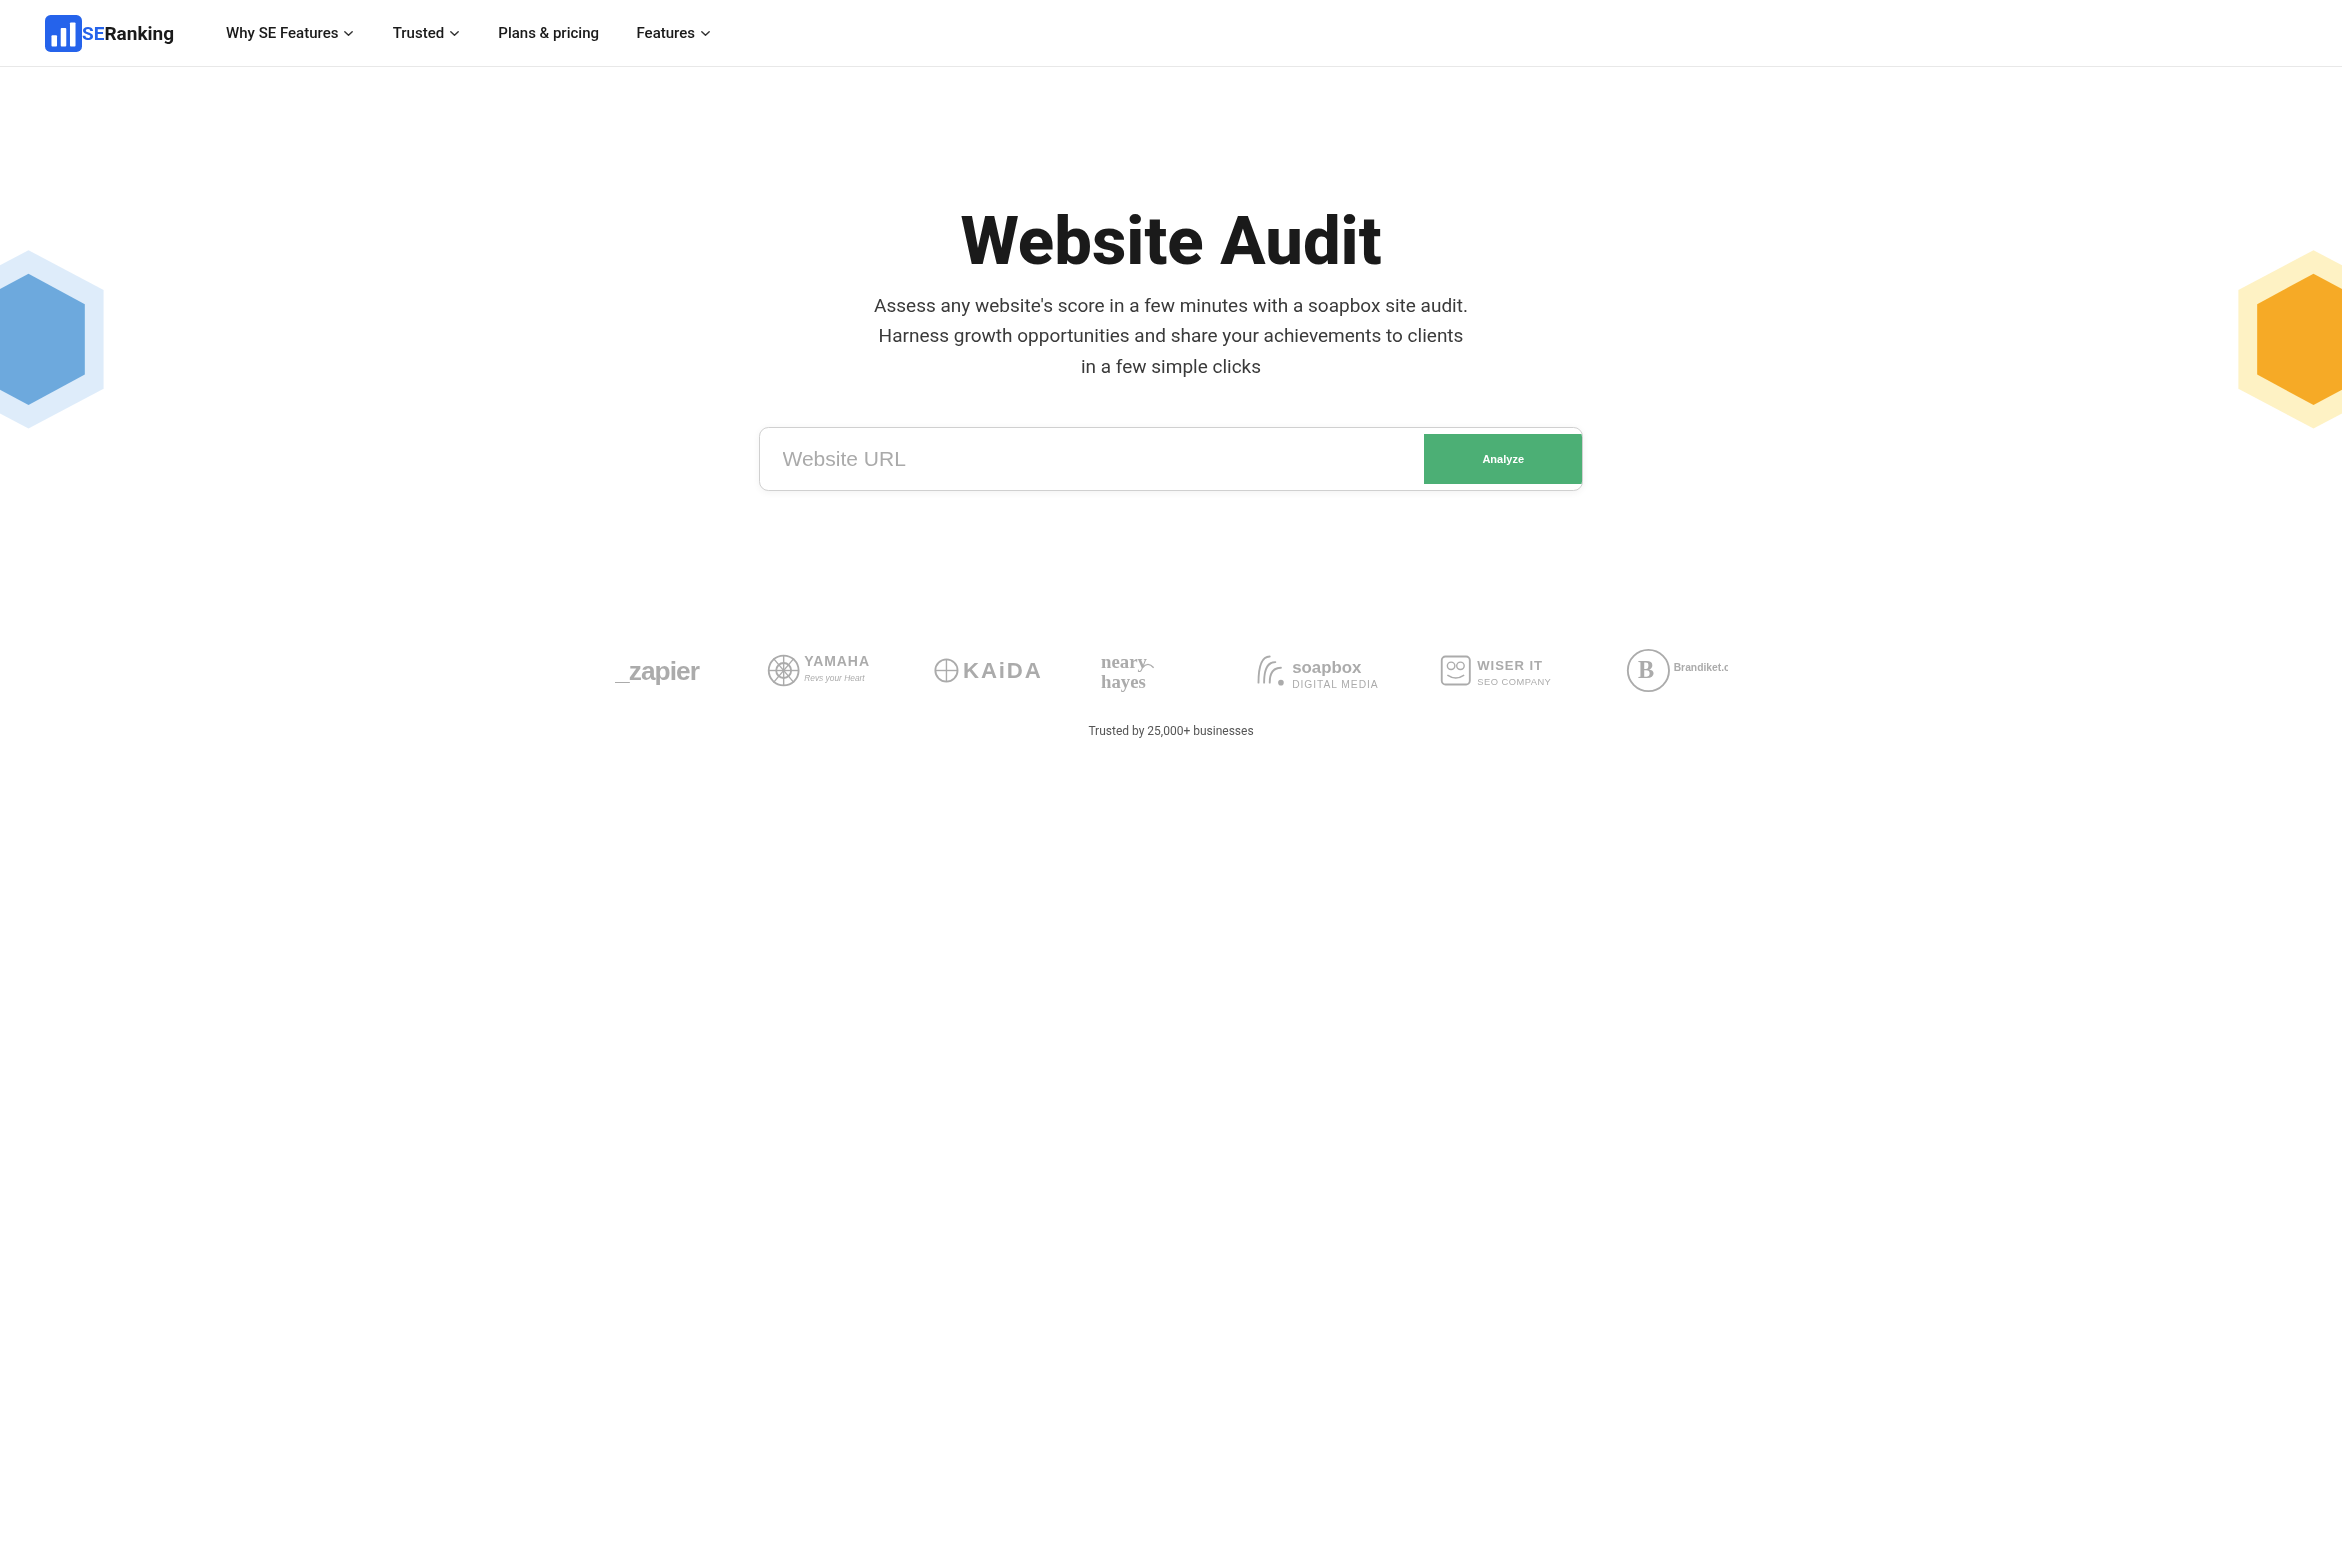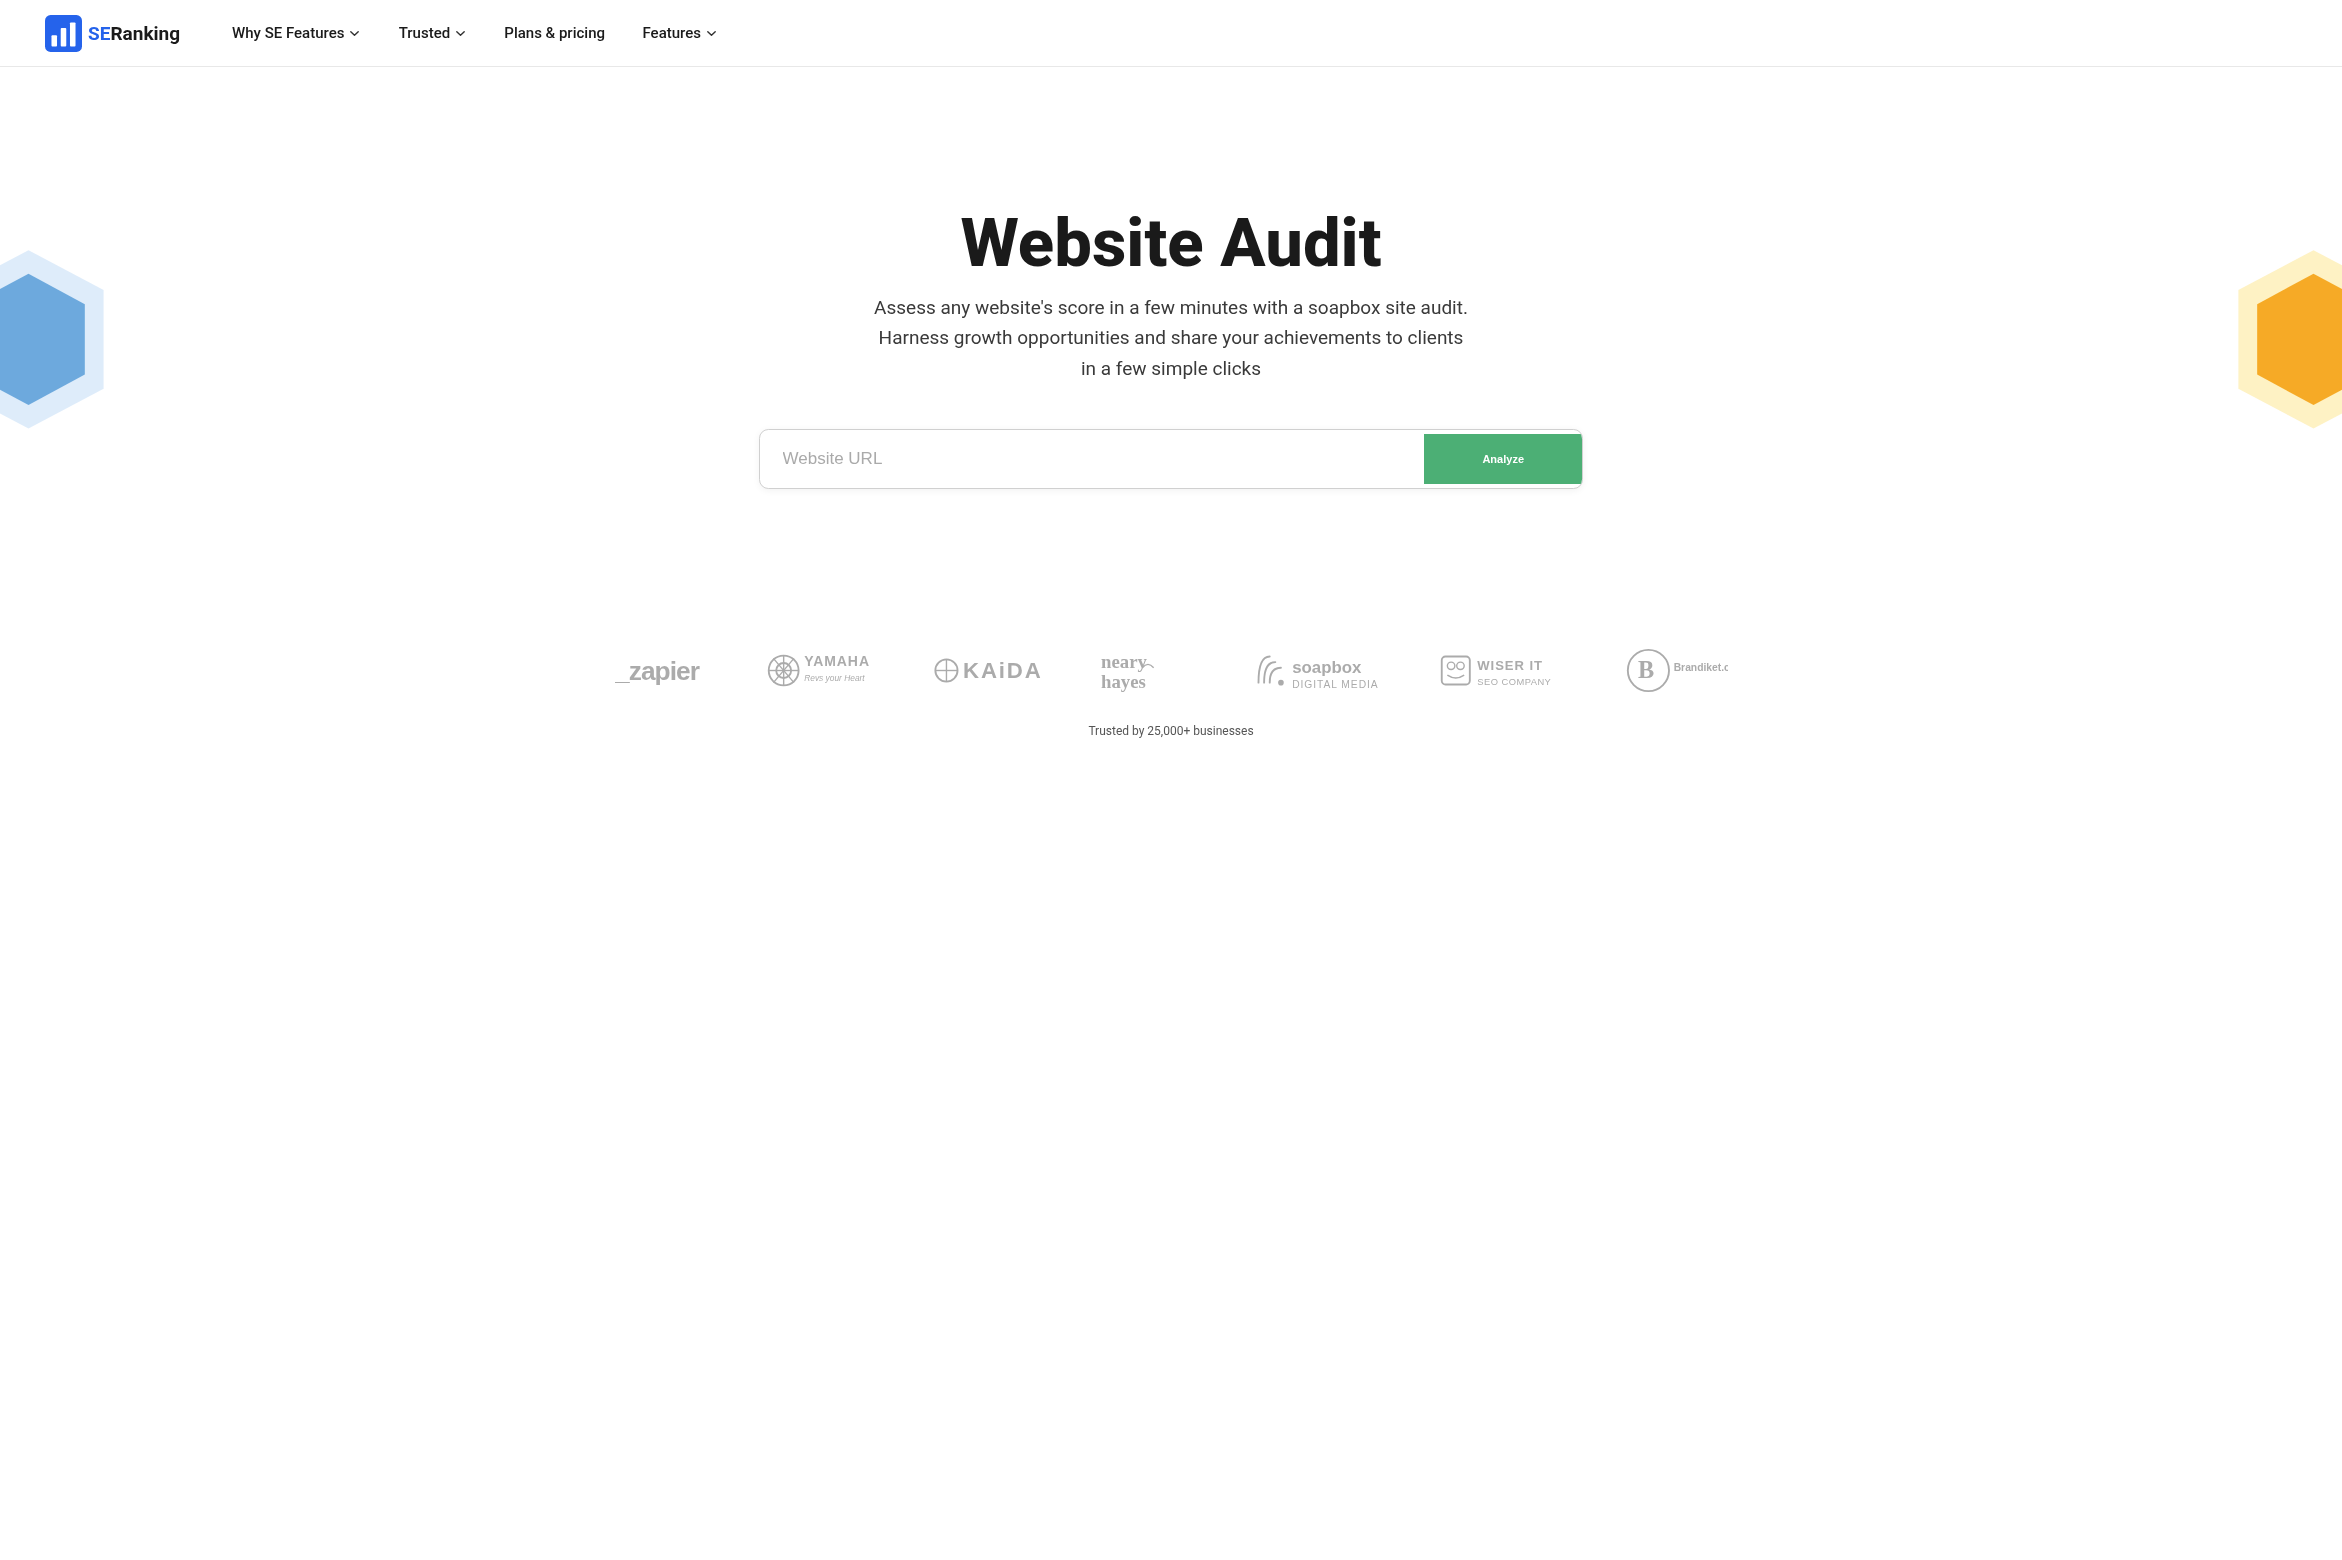--- a/index.html
+++ b/index.html
@@ -21,21 +21,21 @@
       align-items: center;
       padding: 0 45px;
       height: 67px;
       border-bottom: 0.9px solid #e8e8e8;
       background: #fff;
     }
 
     .logo-area {
       display: flex;
       align-items: center;
-      gap: 6px;
+      gap: 0;
       margin-right: 37px;
       text-decoration: none;
       text-align: center;
     }
 
     .logo-icon {
       width: 37px;
       height: 37px;
     }
 
@@ -135,21 +135,21 @@
       background: #fff;
       overflow: hidden;
       box-shadow: 0 1.9px 7.5px rgba(0,0,0,0.05);
     }
 
     .search-input {
       flex: 1;
       border: none;
       outline: none;
       padding: 19px 22.5px;
-      font-size: 17px;
+      font-size: 21px;
       color: #888;
       background: transparent;
     }
 
     .search-input::placeholder {
       color: #aaa;
     }
 
     .analyze-btn {
       padding: 19px 58px;

